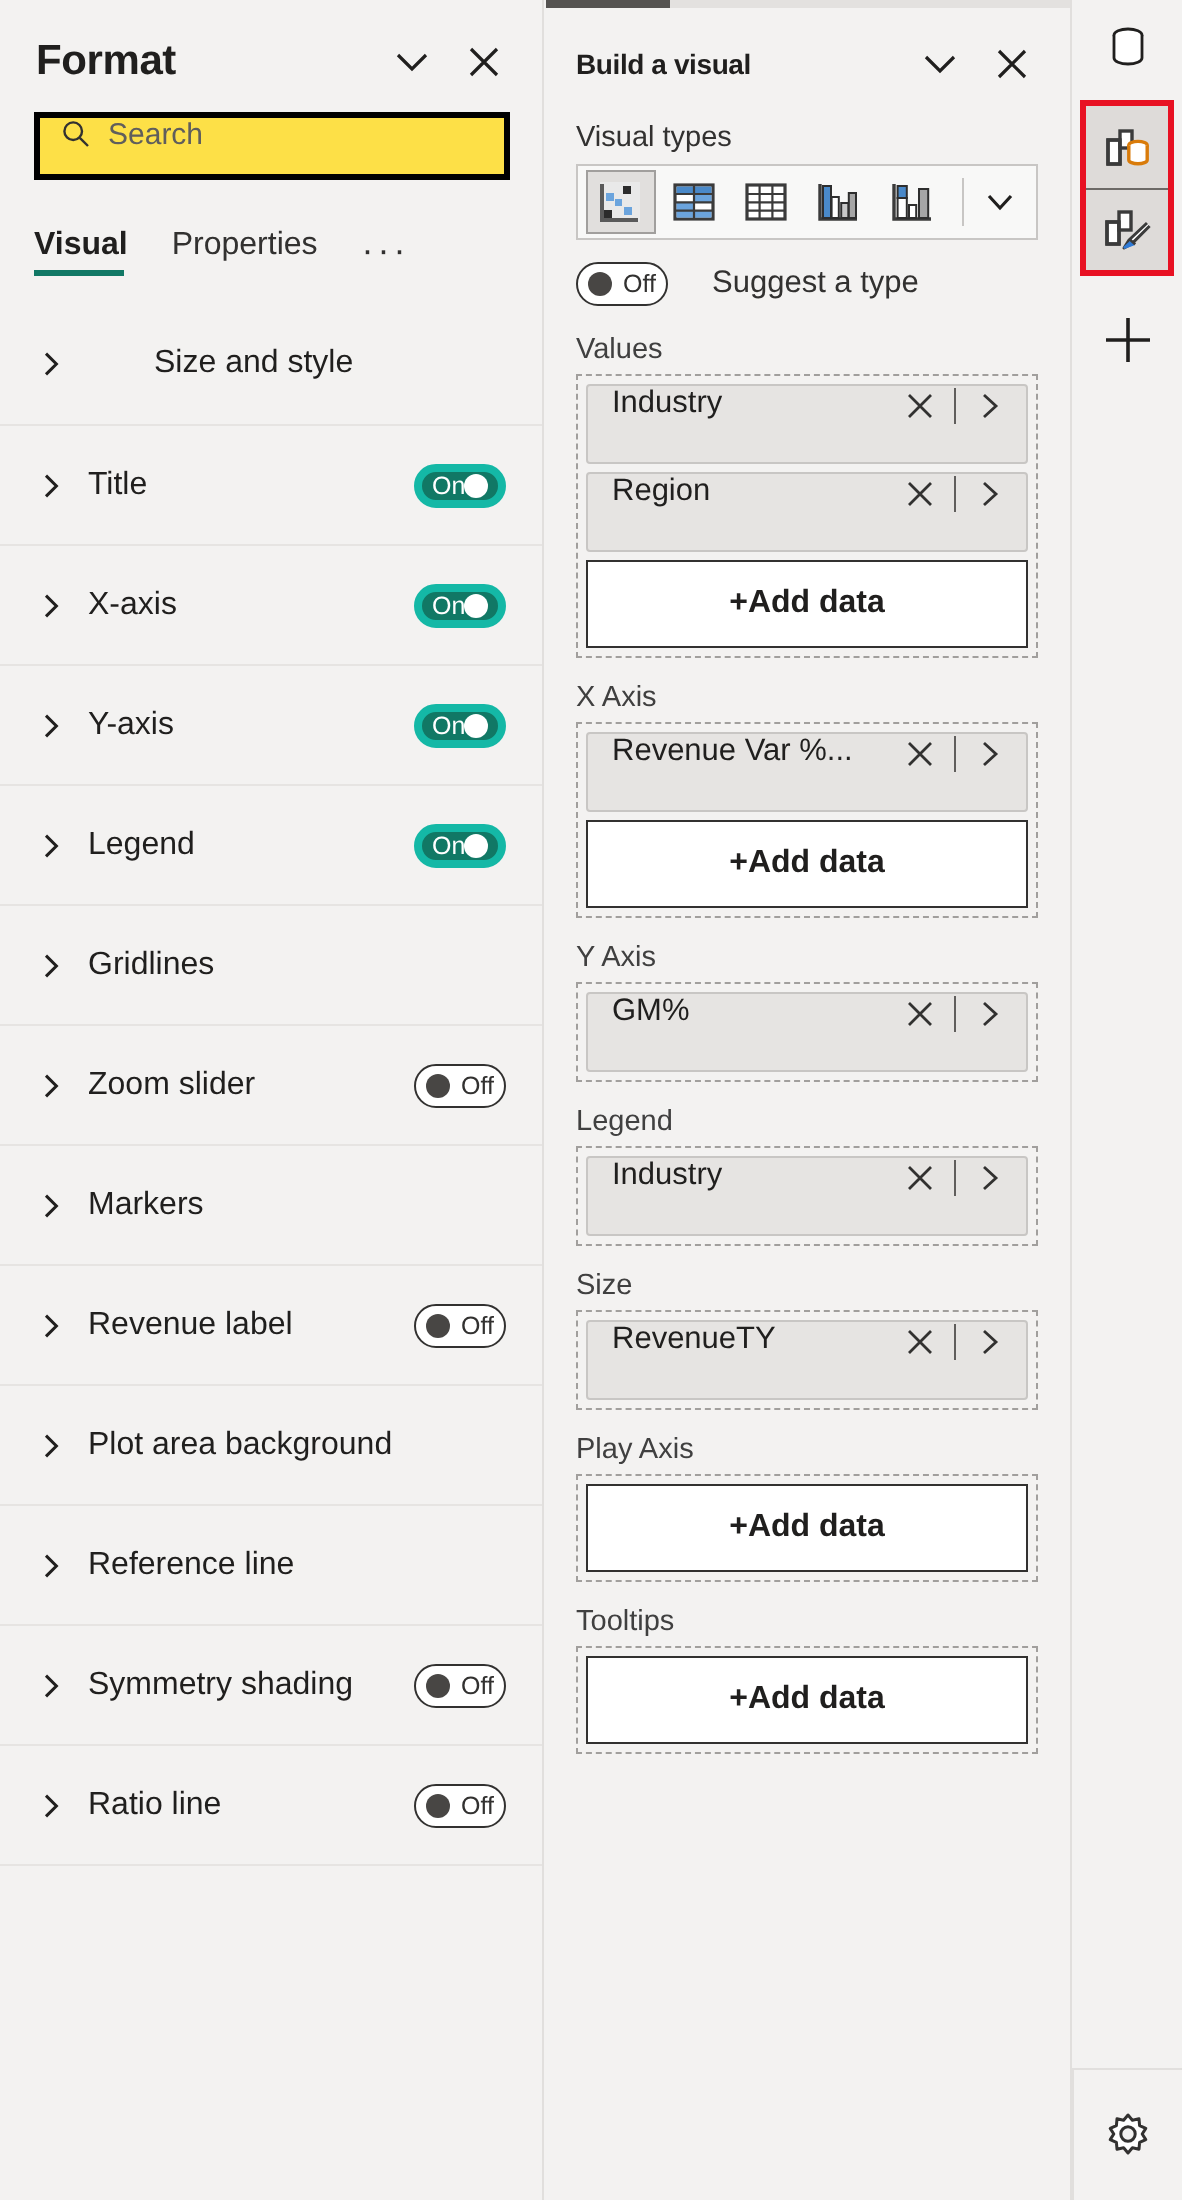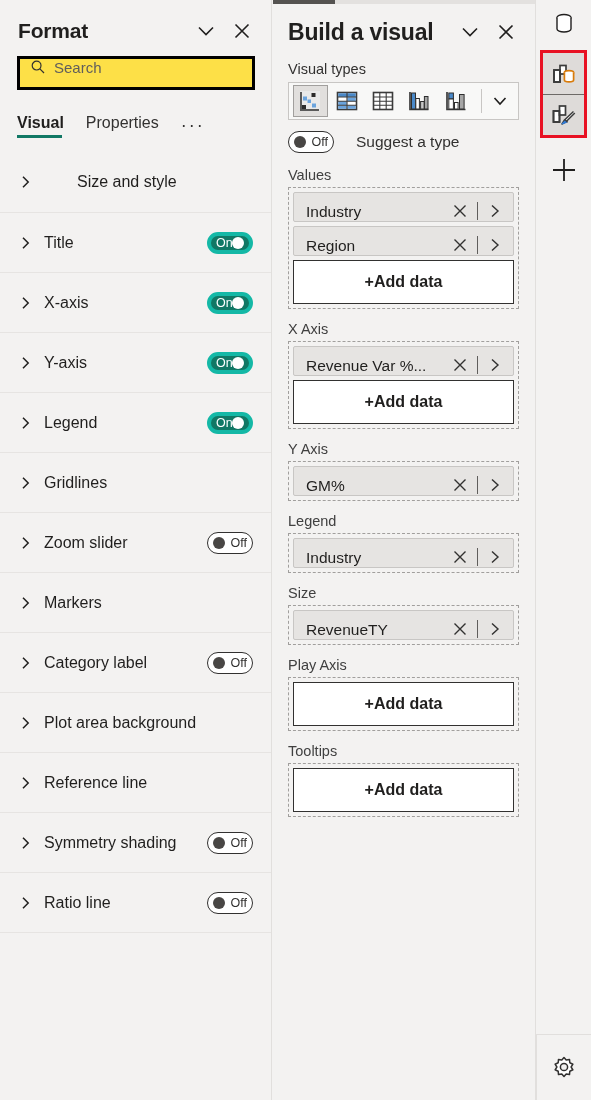--- a/index.html
+++ b/index.html
@@ -174,21 +174,21 @@
     position: absolute;
     top: 0; left: 63px; right: 0;
     height: 4px;
     background: #e3e1df;
   }
   .build-inner { padding: 12px 16px 0 16px; }
   .build-hdr {
     display: flex; align-items: center;
     height: 40px;
   }
-  .build-hdr .pane-title { font-size: 23px; }
+  .build-hdr .pane-title { font-size: 14px; }
 
   .sec-label {
     font-size: 14.5px;
     color: #323130;
     margin: 9px 0 5px 0;
   }
   .vis-types-box {
     border: 1px solid #c8c6c4;
     background: #f8f8f7;
     height: 38px;
@@ -229,26 +229,26 @@
     font-size: 14.5px;
     color: #404040;
     margin: 12px 0 4px 0;
   }
   .well {
     border: 1px dashed #a19f9d;
     padding: 4px;
     background: transparent;
   }
   .field-pill {
-    height: 30px;
+    height: 40px;
     background: #e6e4e2;
     border: 1px solid #c8c6c4;
     border-radius: 2px;
     display: flex;
-    align-items: flex-end;
+    align-items: flex-start;
     padding: 0 8px 0 12px;
     margin-bottom: 4px;
     cursor: pointer;
   }
   .field-pill:last-child { margin-bottom: 0; }
   .field-name {
     font-size: 15.5px;
     color: #201f1e;
     flex: 1;
     overflow: hidden;
@@ -457,21 +457,21 @@
         </span>
         <span class="fmt-label">Markers</span>
       </div>
 
       <div class="fmt-row">
         <span class="fmt-chev">
           <svg width="14" height="14" viewBox="0 0 14 14">
               <path d="M4 1.8 L9.2 7 L4 12.2" stroke="#201f1e" stroke-width="1.5" fill="none"></path>
             </svg>
         </span>
-        <span class="fmt-label">Category label</span>
+        <span class="fmt-label">Revenue label</span>
         <span class="toggle off">
           <span class="tg-text">Off</span>
           <span class="knob"></span>
         </span>
       </div>
 
       <div class="fmt-row">
         <span class="fmt-chev">
           <svg width="14" height="14" viewBox="0 0 14 14">
               <path d="M4 1.8 L9.2 7 L4 12.2" stroke="#201f1e" stroke-width="1.5" fill="none"></path>

